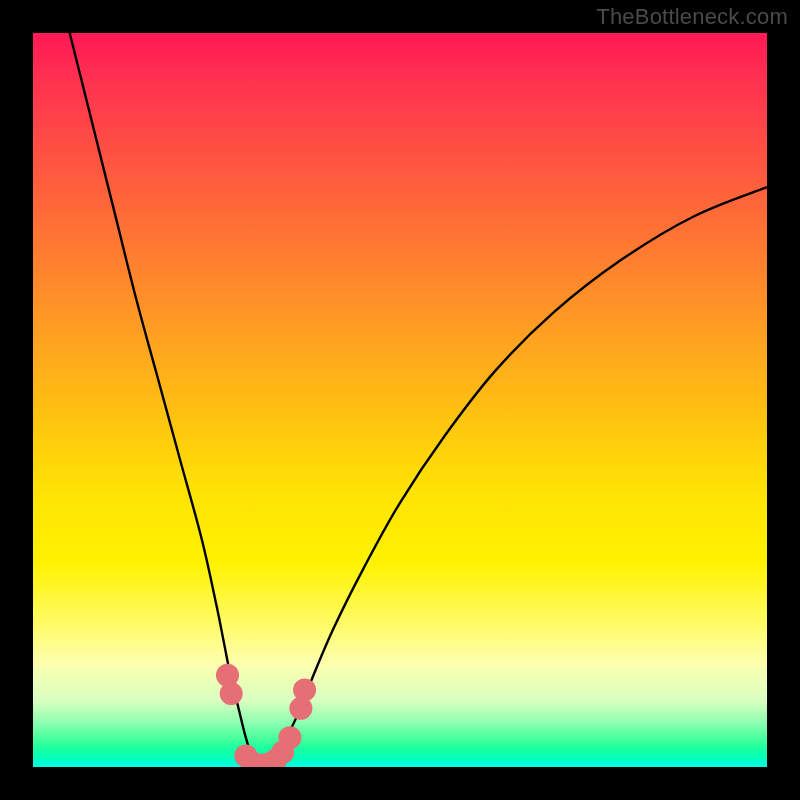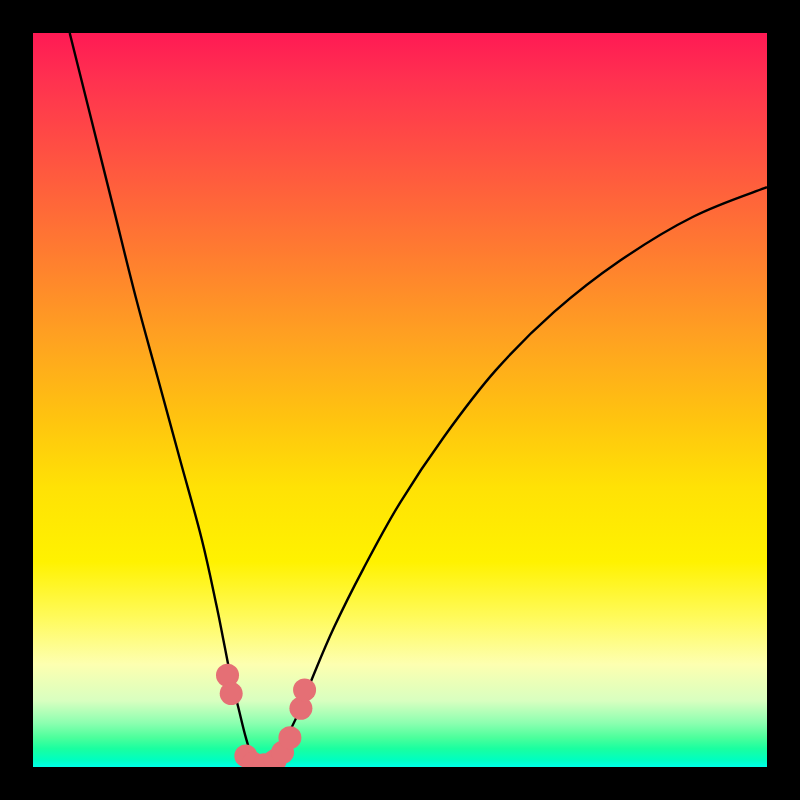--- a/index.html
+++ b/index.html
@@ -77,13 +77,14 @@
           <circle cx="220.20" cy="730.33" r="11.5" fill="#e56f75" stroke="#cc5a60" stroke-width="0"></circle>
           <circle cx="231.21" cy="731.80" r="11.5" fill="#e56f75" stroke="#cc5a60" stroke-width="0"></circle>
           <circle cx="242.22" cy="727.39" r="11.5" fill="#e56f75" stroke="#cc5a60" stroke-width="0"></circle>
           <circle cx="249.56" cy="719.32" r="11.5" fill="#e56f75" stroke="#cc5a60" stroke-width="0"></circle>
           <circle cx="256.90" cy="704.64" r="11.5" fill="#e56f75" stroke="#cc5a60" stroke-width="0"></circle>
           <circle cx="267.91" cy="675.28" r="11.5" fill="#e56f75" stroke="#cc5a60" stroke-width="0"></circle>
           <circle cx="271.58" cy="656.93" r="11.5" fill="#e56f75" stroke="#cc5a60" stroke-width="0"></circle>
         </g>
     </svg>
   </div>
+  <div class="attribution">TheBottleneck.com</div>
 </div>
 
 </body></html>

